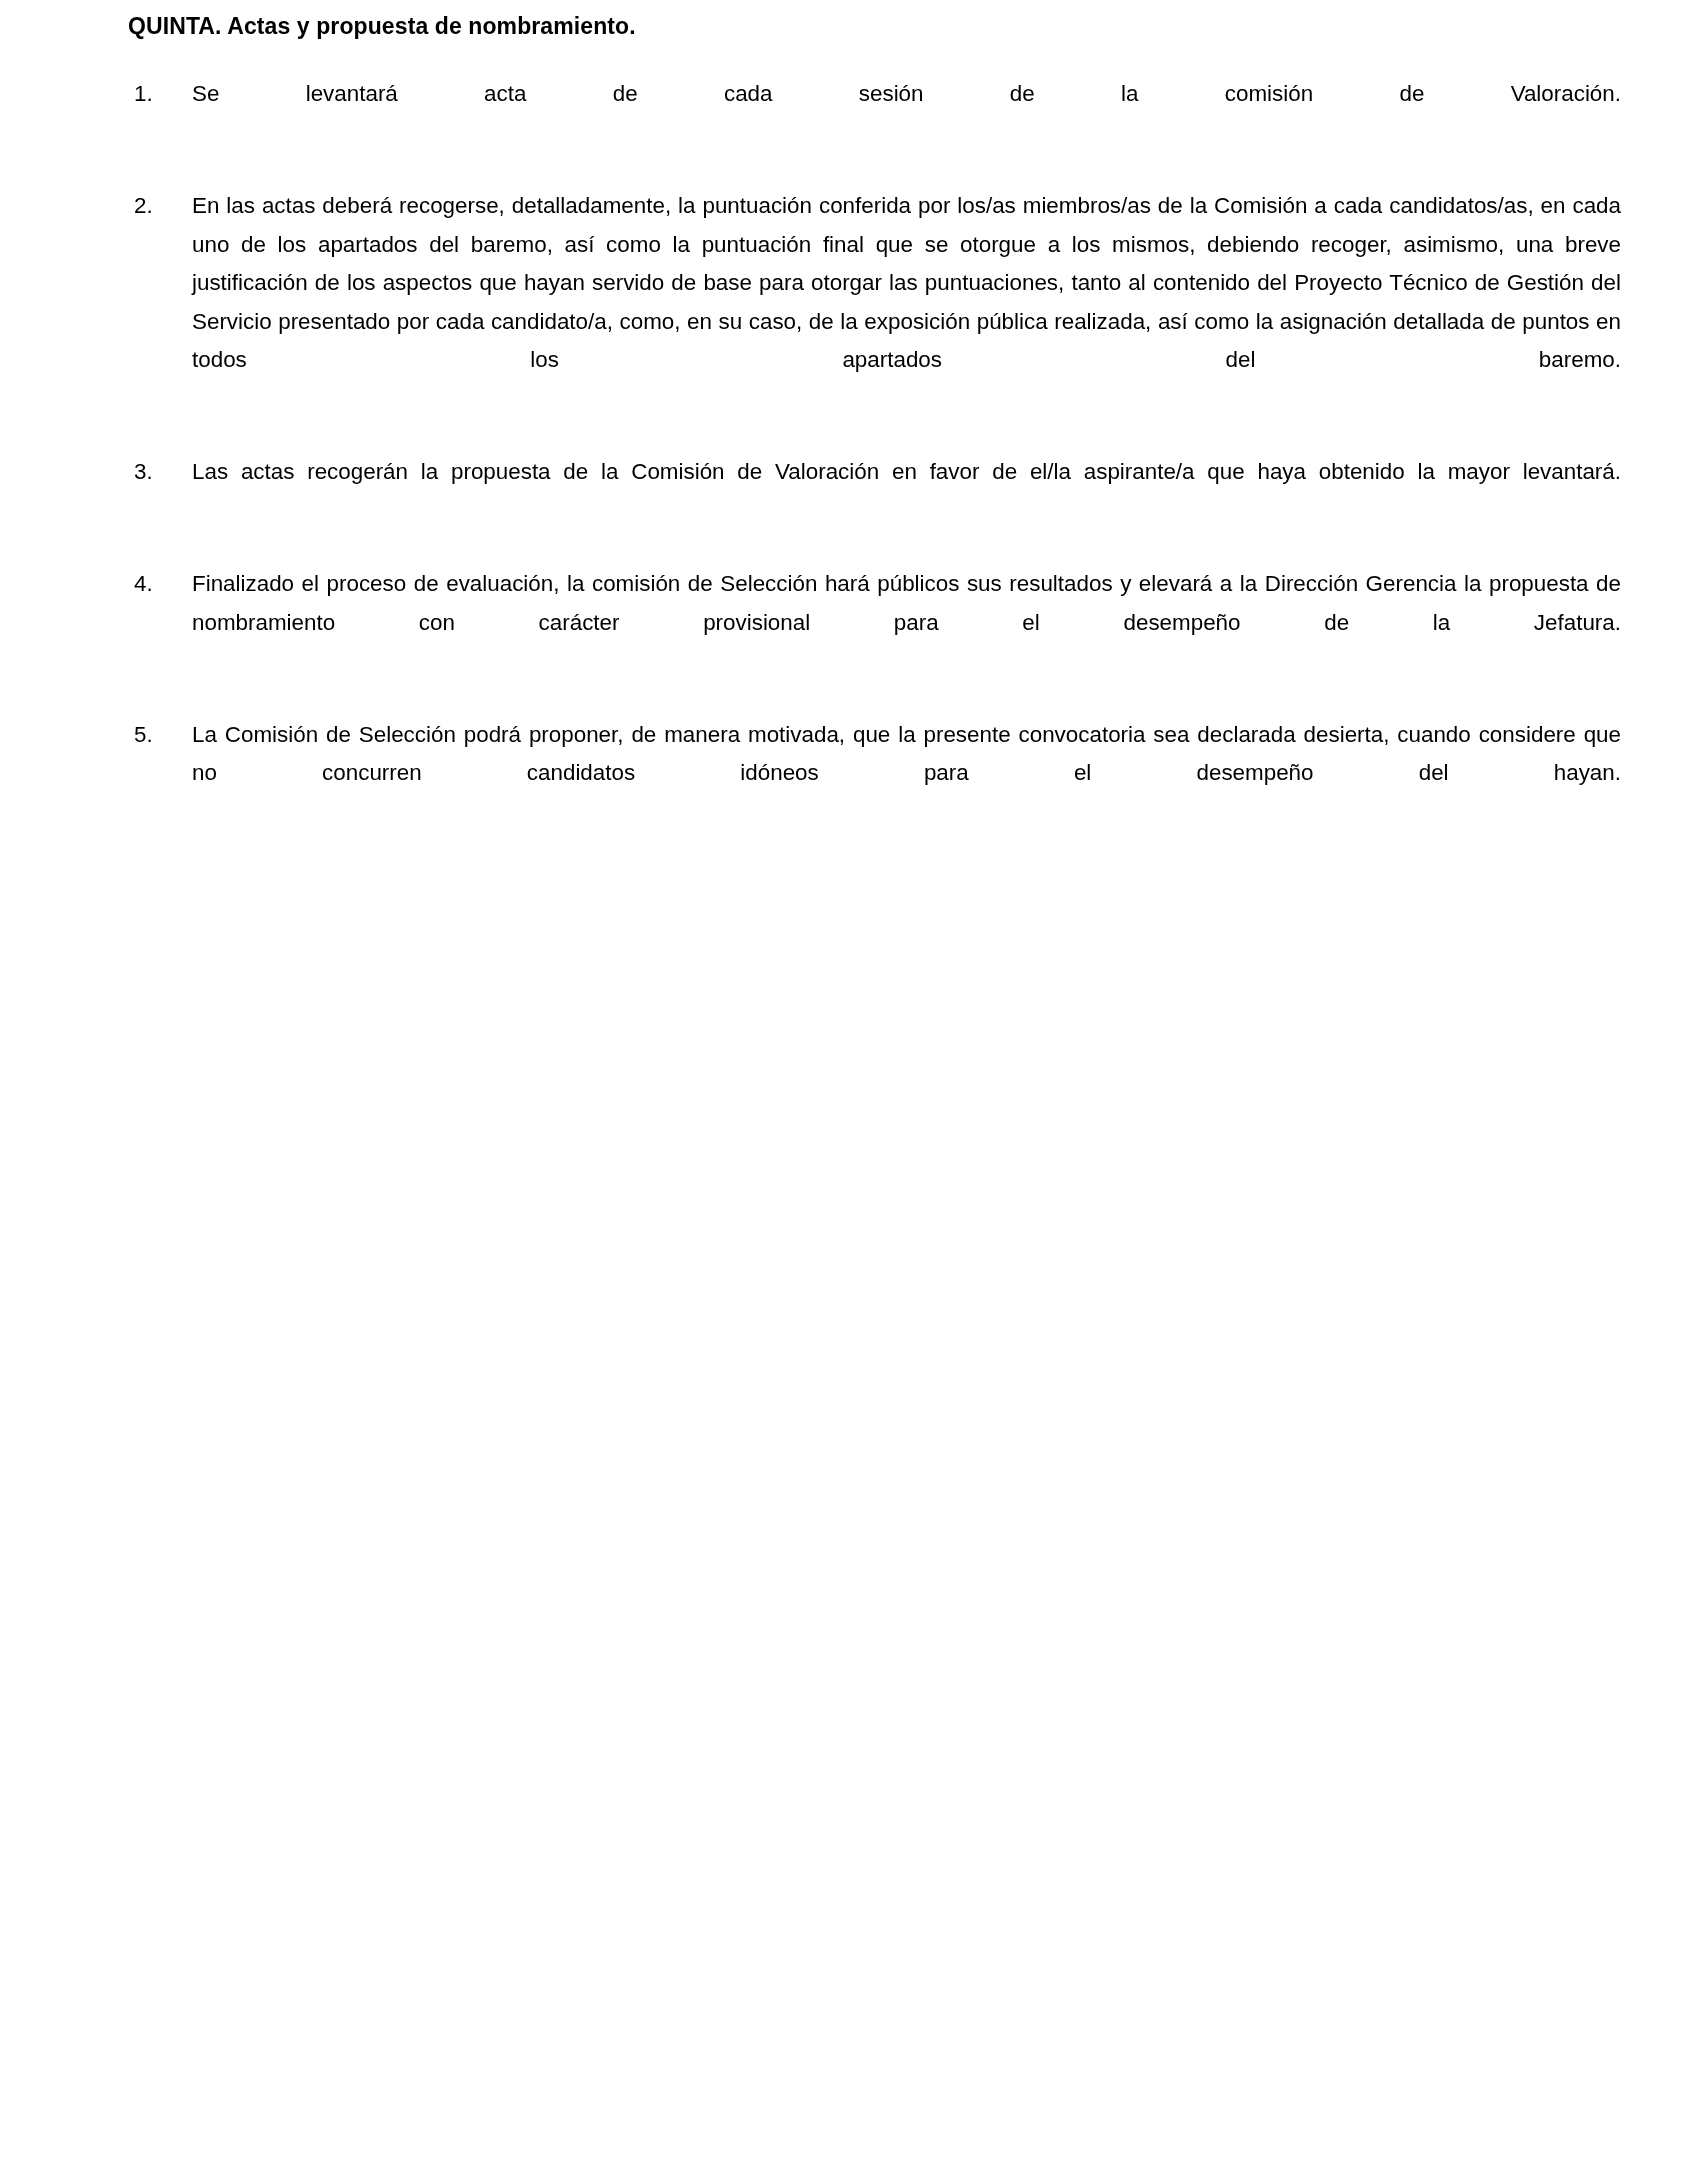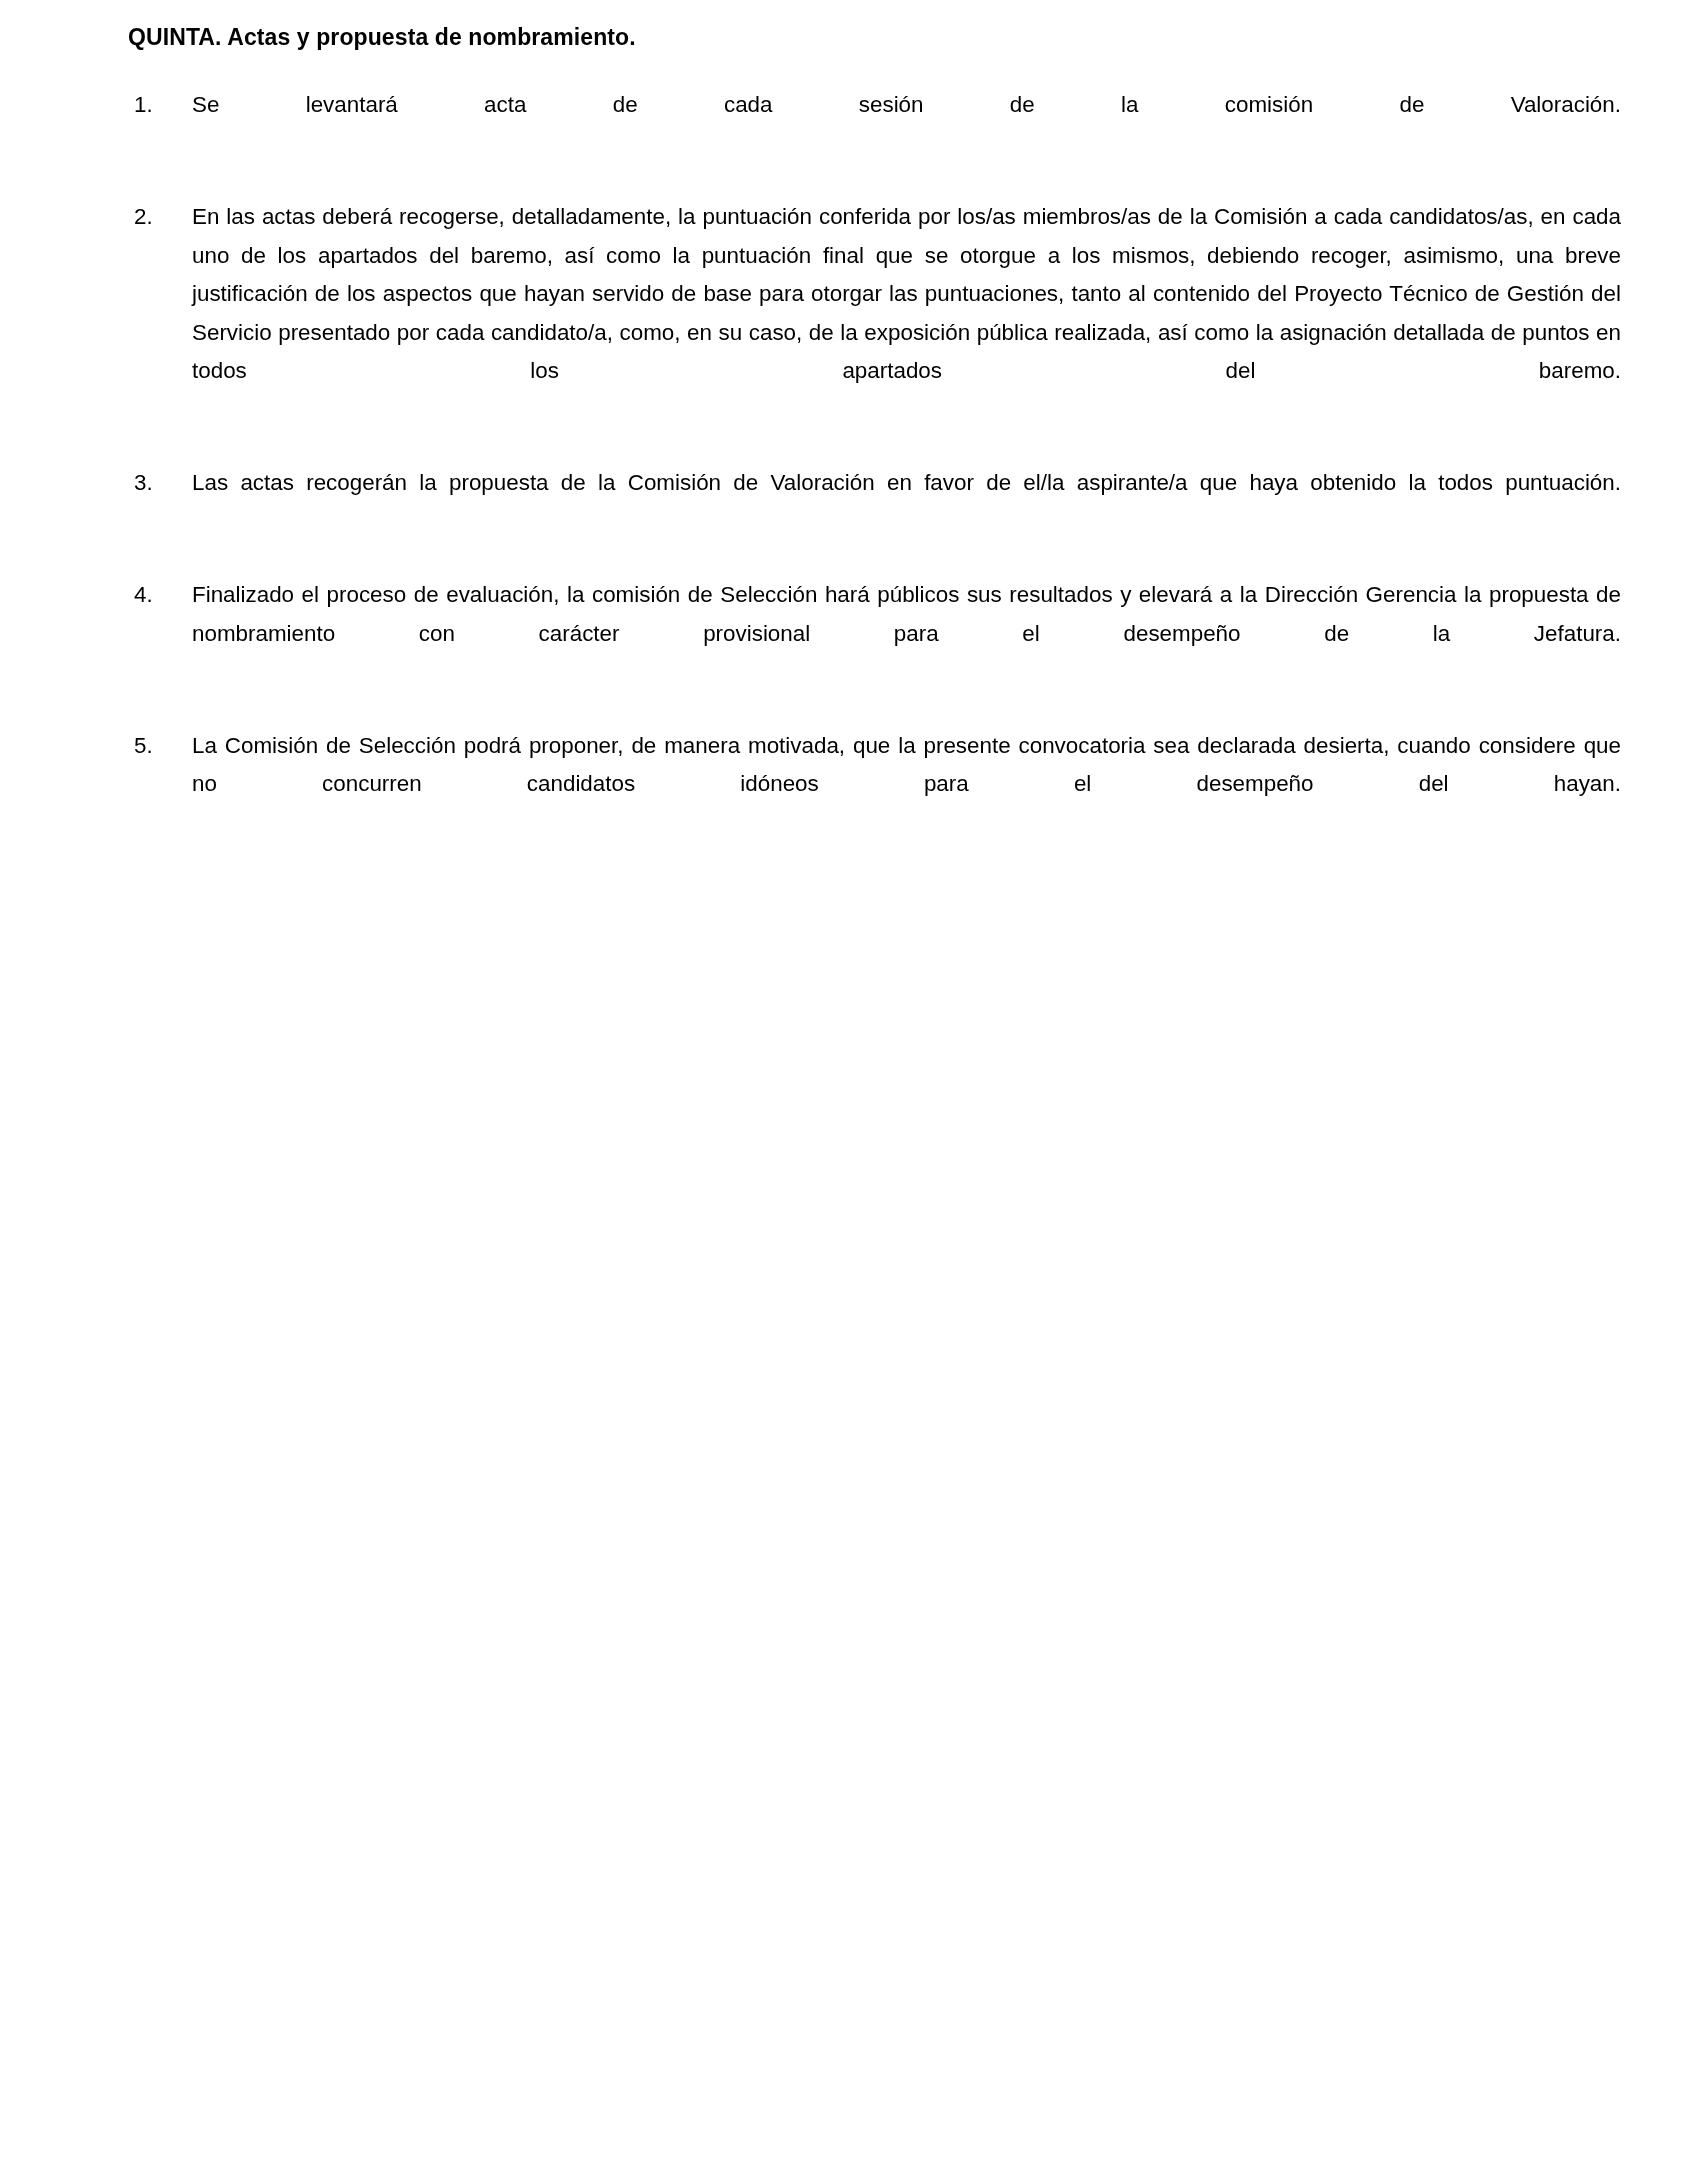--- a/index.html
+++ b/index.html
@@ -11,21 +11,21 @@
     width: 1703px;
     height: 2183px;
     font-family: "Liberation Sans", sans-serif;
     color: #000000;
     -webkit-font-smoothing: antialiased;
   }
   .page {
     box-sizing: border-box;
     width: 1703px;
     height: 2183px;
-    padding: 22px 82px 0 128px;
+    padding: 11px 82px 0 128px;
     background: #ffffff;
     position: relative;
   }
   .doc-heading {
     font-size: 23px;
     font-weight: bold;
     line-height: 1.35;
     margin: 0 0 33px 0;
     letter-spacing: 0.1px;
   }
@@ -81,21 +81,21 @@
       <span class="item-text">Se levantará acta de cada sesión de la comisión de Valoración.</span>
     </li>
 
     <li>
       <span class="marker">2.</span>
       <span class="item-text">En las actas deberá recogerse, detalladamente, la puntuación conferida por los/as miembros/as de la Comisión a cada candidatos/as, en cada uno de los apartados del baremo, así como la puntuación final que se otorgue a los mismos, debiendo recoger, asimismo, una breve justificación de los aspectos que hayan servido de base para otorgar las puntuaciones, tanto al contenido del Proyecto Técnico de Gestión del Servicio presentado por cada candidato/a, como, en su caso, de la exposición pública realizada, así como la asignación detallada de puntos en todos los apartados del baremo.</span>
     </li>
 
     <li>
       <span class="marker">3.</span>
-      <span class="item-text">Las actas recogerán la propuesta de la Comisión de Valoración en favor de el/la aspirante/a que haya obtenido la todos puntuación.</span>
+      <span class="item-text">Las actas recogerán la propuesta de la Comisión de Valoración en favor de el/la aspirante/a que haya obtenido la mayor levantará.</span>
     </li>
 
     <li>
       <span class="marker">4.</span>
       <span class="item-text">Finalizado el proceso de evaluación, la comisión de Selección hará públicos sus resultados y elevará a la Dirección Gerencia la propuesta de nombramiento con carácter provisional para el desempeño de la Jefatura.</span>
     </li>
 
     <li>
       <span class="marker">5.</span>
       <span class="item-text">La Comisión de Selección podrá proponer, de manera motivada, que la presente convocatoria sea declarada desierta, cuando considere que no concurren candidatos idóneos para el desempeño del hayan.</span>

